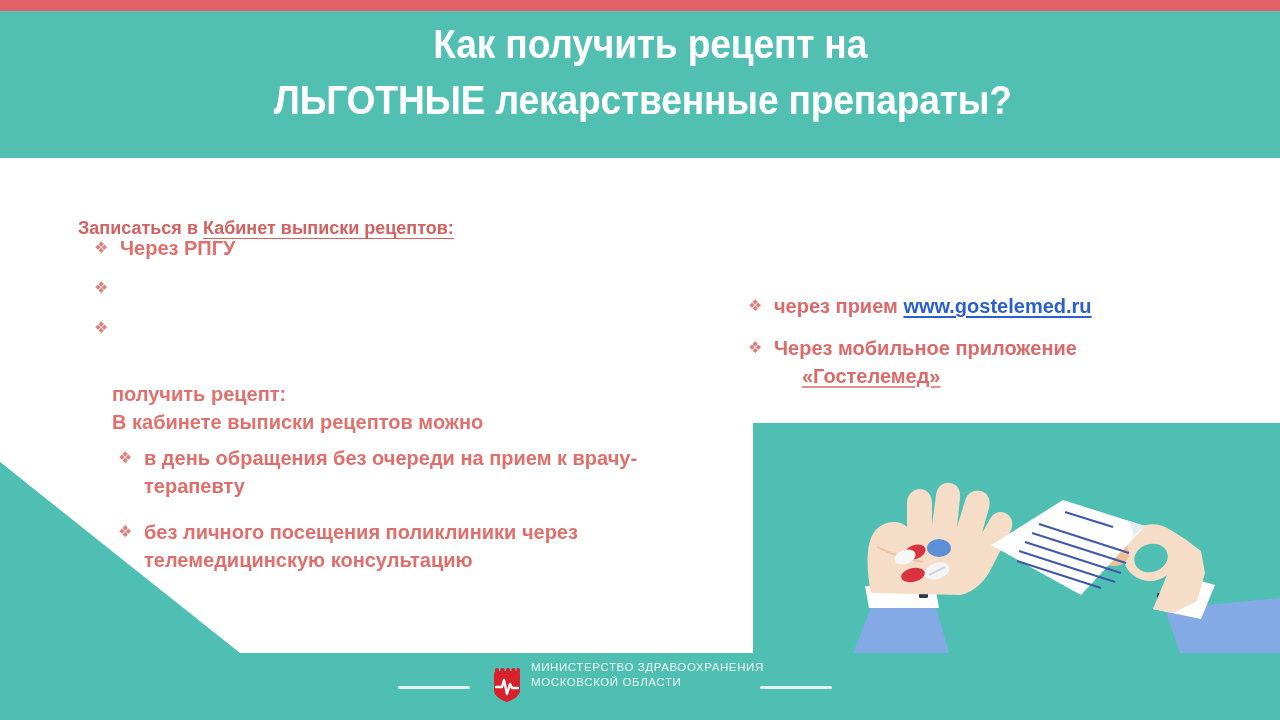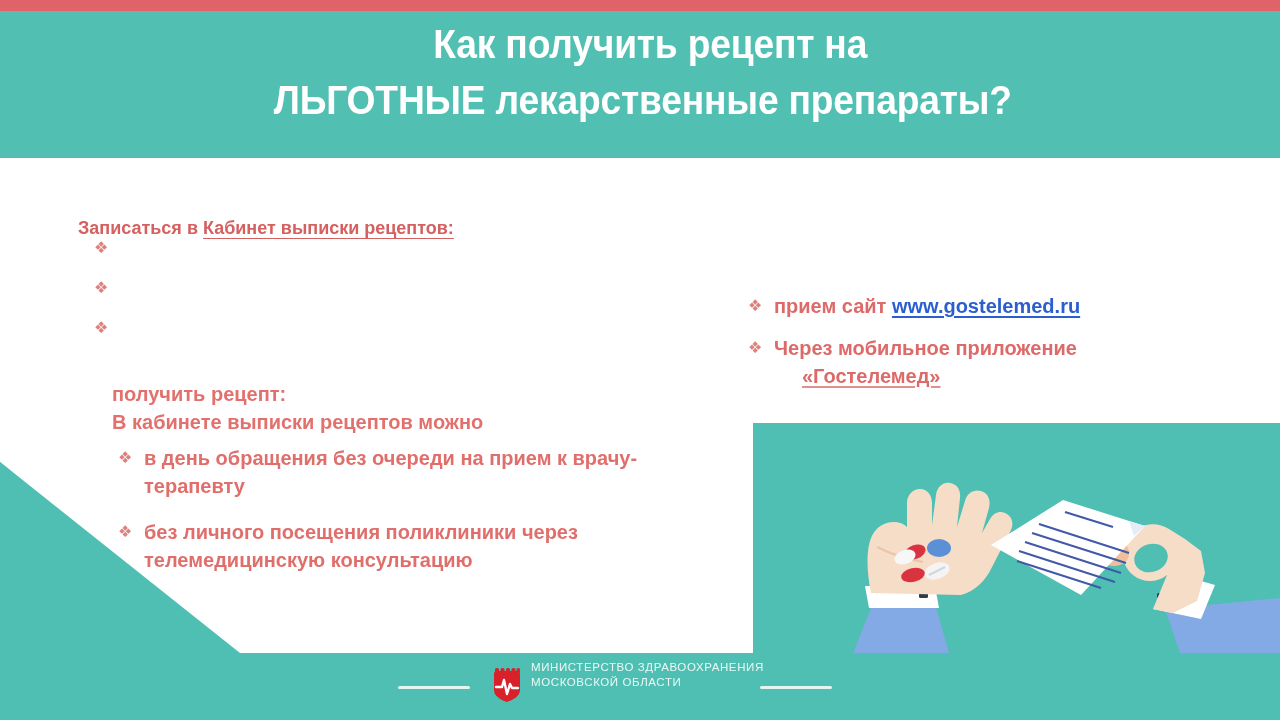--- a/index.html
+++ b/index.html
@@ -250,20 +250,21 @@
   <div class="panel"></div>
   <div class="wedge"></div>
 
   <div class="heading-main">
     <span>Записаться</span><span> в </span><span class="u">Кабинет выписки рецептов:</span>
   </div>
 
   <div class="list-a">
     <div class="row">
       <span class="bullet">❖</span>
+      <span class="txt">Через РПГУ</span>
     </div>
     <div class="row">
       <span class="bullet">❖</span>
     </div>
     <div class="row">
       <span class="bullet">❖</span>
     </div>
   </div>
 
   <div class="para-b">
@@ -279,21 +280,21 @@
     <div class="row">
       <span class="bullet">❖</span>
       <span class="txt">без личного посещения поликлиники через телемедицинскую консультацию</span>
     </div>
   </div>
 
 
   <div class="list-c">
     <div class="row">
       <span class="bullet">❖</span>
-      <span class="txt"><span>прием сайт </span><a class="link-blue" href="#">www.gostelemed.ru</a></span>
+      <span class="txt"><span>через прием </span><a class="link-blue" href="#">www.gostelemed.ru</a></span>
     </div>
     <div class="row">
       <span class="bullet">❖</span>
       <span class="txt"><span>Через мобильное приложение</span><span class="app-name">«Гостелемед»</span></span>
     </div>
   </div>
 
   <div class="illo">
     <svg width="527" height="230" viewBox="0 0 527 230">
       <rect x="0" y="0" width="527" height="230" fill="#4ebfb2"></rect>

